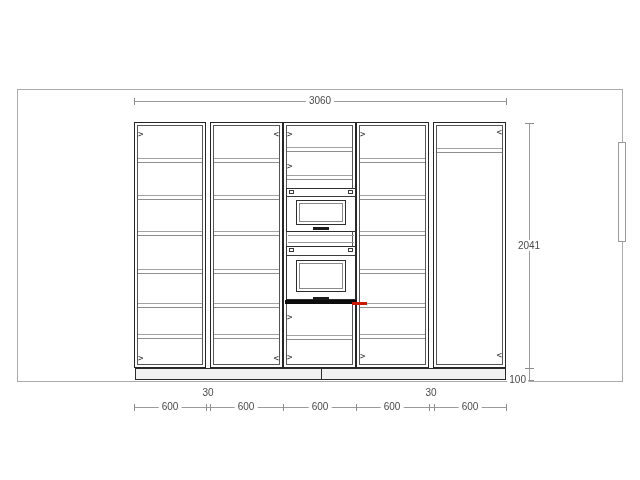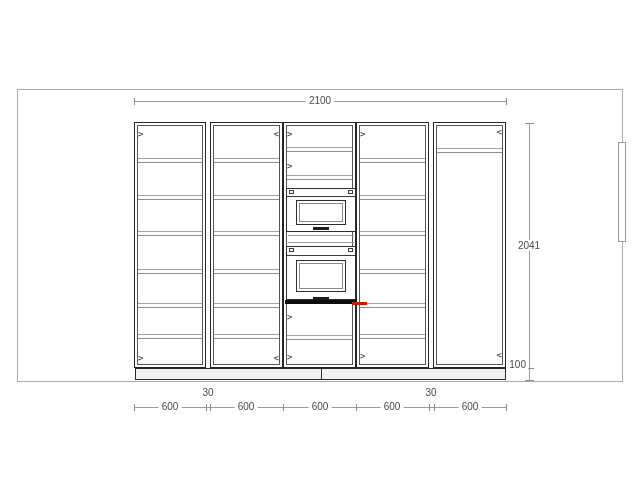--- a/index.html
+++ b/index.html
@@ -9,21 +9,21 @@
   
   #room{left:17px;top:89px;width:604px;height:291px;border:1.5px solid #ababab;background:transparent;}
   #window-symbol{left:618px;top:142px;width:6px;height:98px;border:1px solid #9b9b9b;background:#ffffff;}
   
   .dim-line{background:#9b9b9b;}
   .dim-tick{background:#8c8c8c;}
   .dim-label{position:absolute;font-size:10px;line-height:11px;color:#4a4a4a;background:#ffffff;
              padding:0 3px;white-space:nowrap;}
   #lbl-total{left:320px;top:95px;transform:translateX(-50%);}
   #lbl-height{left:529px;top:240px;transform:translateX(-50%);}
-  #lbl-plinth{left:528px;top:359px;transform:translateX(-100%);padding:0 2px;text-align:center;}
+  #lbl-plinth{left:528px;top:374px;transform:translateX(-100%);padding:0 2px;text-align:center;}
   .b600{top:401px;transform:translateX(-50%);}
   .b30{top:387px;transform:translateX(-50%);background:transparent;}
   
   .cabinet{position:absolute;top:122px;height:246px;border:1.5px solid #262626;background:#ffffff;box-sizing:border-box;}
   .cab-inner{position:absolute;left:2px;right:2px;top:2px;bottom:2px;border:1px solid #565656;}
   .shelf{position:absolute;left:3px;right:3px;height:5px;border-top:1px solid #a2a2a2;border-bottom:1px solid #8e8e8e;box-sizing:border-box;}
   .hinge{position:absolute;font-size:9px;line-height:9px;color:#2c2c2c;font-family:"DejaVu Sans Mono",monospace;}
   
   #plinth{left:135px;top:368px;width:371px;height:12px;border:1px solid #2b2b2b;background:#f1f1f1;box-sizing:border-box;}
   #plinth-joint{left:321px;top:369px;width:1px;height:11px;background:#2b2b2b;}
@@ -138,21 +138,21 @@
       <div class="dim-tick" style="position: absolute; left: 134px; top: 403.5px; width: 1px; height: 7px;"></div>
       <div class="dim-tick" style="position: absolute; left: 205.5px; top: 403.5px; width: 1px; height: 7px;"></div>
       <div class="dim-tick" style="position: absolute; left: 210px; top: 403.5px; width: 1px; height: 7px;"></div>
       <div class="dim-tick" style="position: absolute; left: 283px; top: 403.5px; width: 1px; height: 7px;"></div>
       <div class="dim-tick" style="position: absolute; left: 356px; top: 403.5px; width: 1px; height: 7px;"></div>
       <div class="dim-tick" style="position: absolute; left: 429px; top: 403.5px; width: 1px; height: 7px;"></div>
       <div class="dim-tick" style="position: absolute; left: 433.5px; top: 403.5px; width: 1px; height: 7px;"></div>
       <div class="dim-tick" style="position: absolute; left: 506px; top: 403.5px; width: 1px; height: 7px;"></div>
     </div>
 
-  <span class="dim-label" id="lbl-total">2100</span>
+  <span class="dim-label" id="lbl-total">3060</span>
   <span class="dim-label" id="lbl-height">2041</span>
   <span class="dim-label" id="lbl-plinth">100</span>
 
   <span class="dim-label b600" style="left:170px;">600</span>
   <span class="dim-label b600" style="left:246px;">600</span>
   <span class="dim-label b600" style="left:320px;">600</span>
   <span class="dim-label b600" style="left:392px;">600</span>
   <span class="dim-label b600" style="left:470px;">600</span>
   <span class="dim-label b30" style="left:208px;">30</span>
   <span class="dim-label b30" style="left:431px;">30</span>

